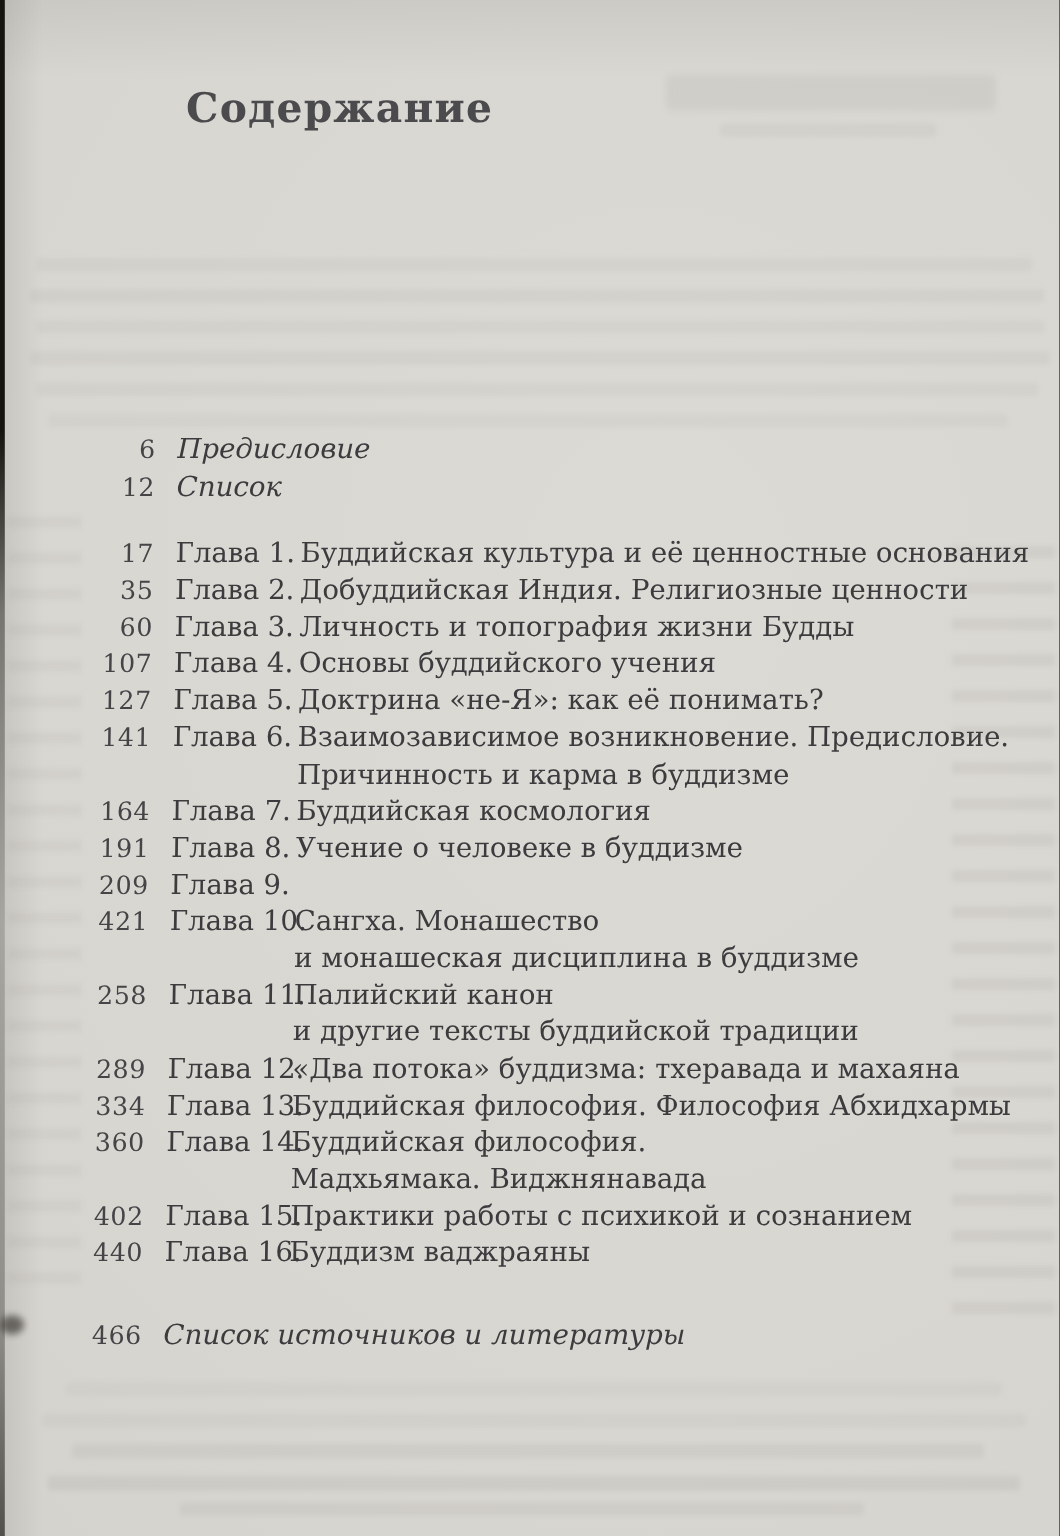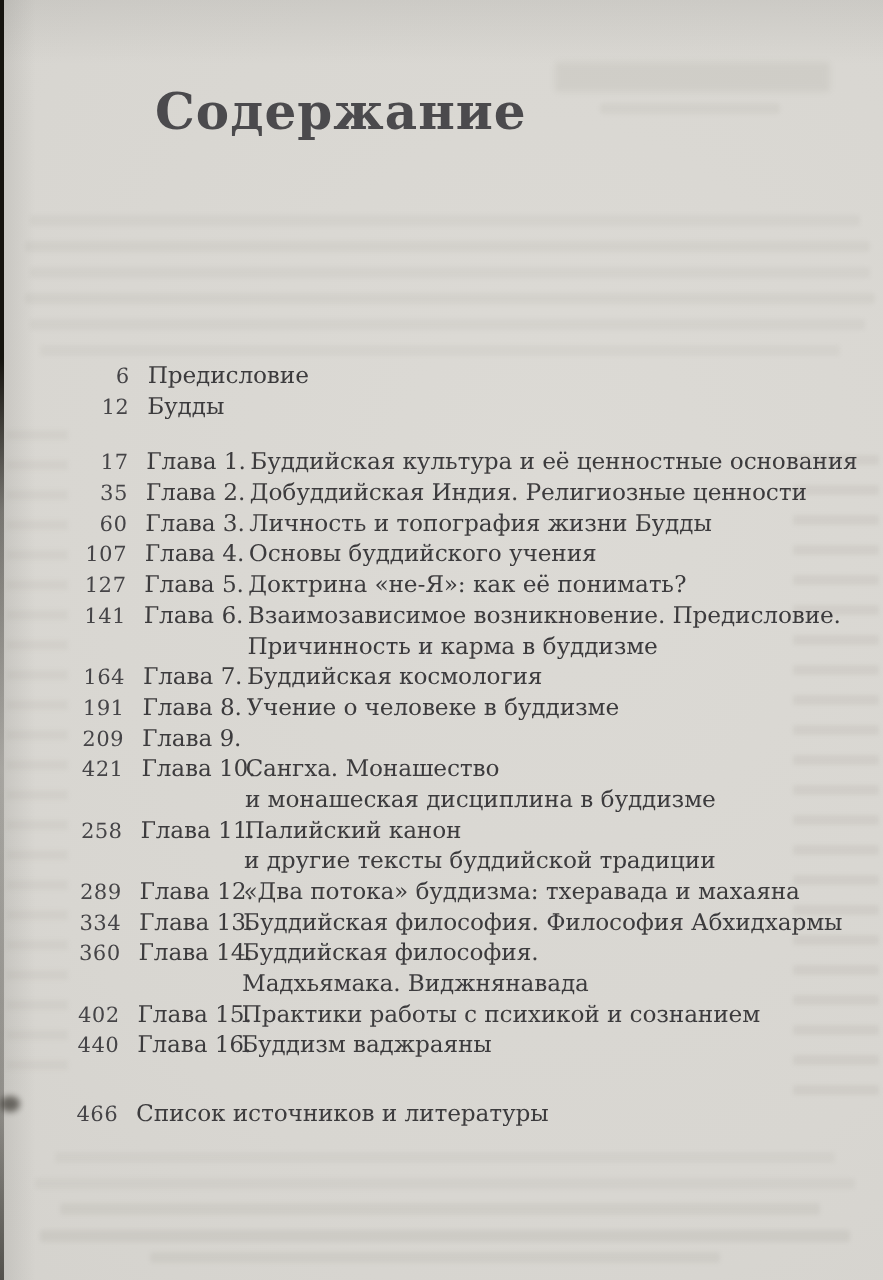--- a/index.html
+++ b/index.html
@@ -20,39 +20,39 @@
     background:linear-gradient(180deg,#16140f 0%, #16140f 28%, rgba(22,20,15,.45) 40%,
                rgba(22,20,15,.18) 60%, rgba(22,20,15,.30) 86%, rgba(22,20,15,.65) 100%);
   }
   .edge-blob{
     position:absolute;left:0;top:1096px;width:20px;height:16px;border-radius:50%;
     background:#33302a;opacity:.65;filter:blur(3px);
   }
   
   .heading{
     position:absolute;left:155px;top:50px;
-    font-size:50px;line-height:1.1;letter-spacing:1px;color:#4b4a4d;
+    font-size:34px;line-height:1.1;letter-spacing:1px;color:#4b4a4d;
   }
   
   .toc{
     position:absolute;left:0;top:360px;width:860px;
     transform:skewX(-0.9deg);transform-origin:0 0;
   }
   .row{
     display:flex;align-items:baseline;
     height:30.7px;line-height:30.7px;font-size:23px;white-space:nowrap;
   }
   .row{padding-left:70px;}
   .num{
     display:inline-block;width:60px;flex:0 0 60px;text-align:right;
     font-size:21px;color:#454447;letter-spacing:.5px;
   }
   .lbl{display:inline-block;width:104px;flex:0 0 104px;margin-left:18px;}
   .ttl{margin-left:0;}
-  .plain .ttl{margin-left:18px;}
+  .plain .ttl{margin-left:18px;font-style:italic;}
   .sec-chapters{margin-top:25px;}
   .sec-back{margin-top:38px;}
   
   .g{position:absolute;background:#8c8a7e;filter:blur(2px);border-radius:3px;}
   .g.t{filter:blur(3px);}
   .g1{left:555px;top:62px;width:275px;height:30px;opacity:.12;}
   .g2{left:600px;top:103px;width:180px;height:11px;opacity:.09;}
   .g3{left:30px;top:215px;width:830px;height:11px;opacity:.08;}
   .g4{left:25px;top:241px;width:845px;height:11px;opacity:.09;}
   .g5{left:30px;top:267px;width:840px;height:11px;opacity:.08;}
@@ -102,21 +102,21 @@
 
     <div class="sec-front">
 
         <div class="row plain">
           <span class="num">6</span>
           <span class="ttl">Предисловие</span>
         </div>
 
         <div class="row plain">
           <span class="num">12</span>
-          <span class="ttl">Будды</span>
+          <span class="ttl">Список</span>
         </div>
       </div>
 
     <div class="sec-chapters">
 
         <div class="row row-chapter">
           <span class="num">17</span>
           <span class="lbl">Глава 1.</span>
           <span class="ttl">Буддийская культура и её ценностные основания</span>
         </div>

